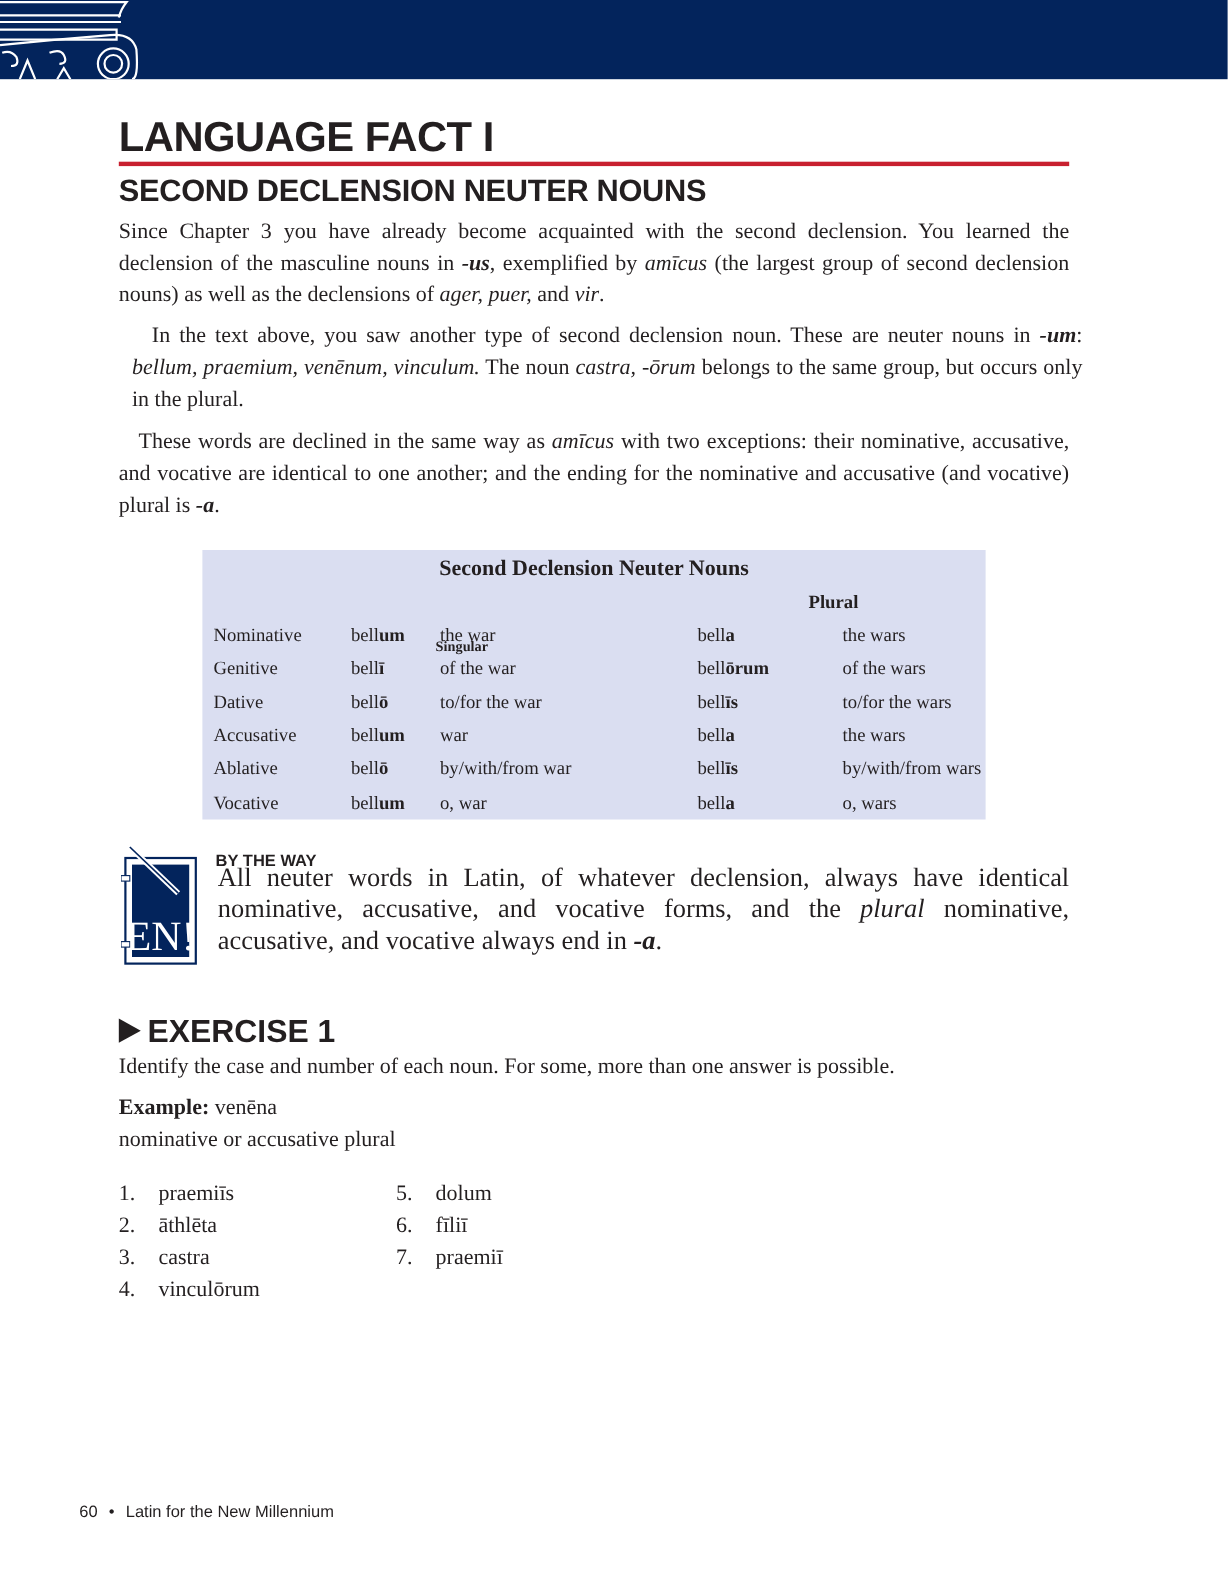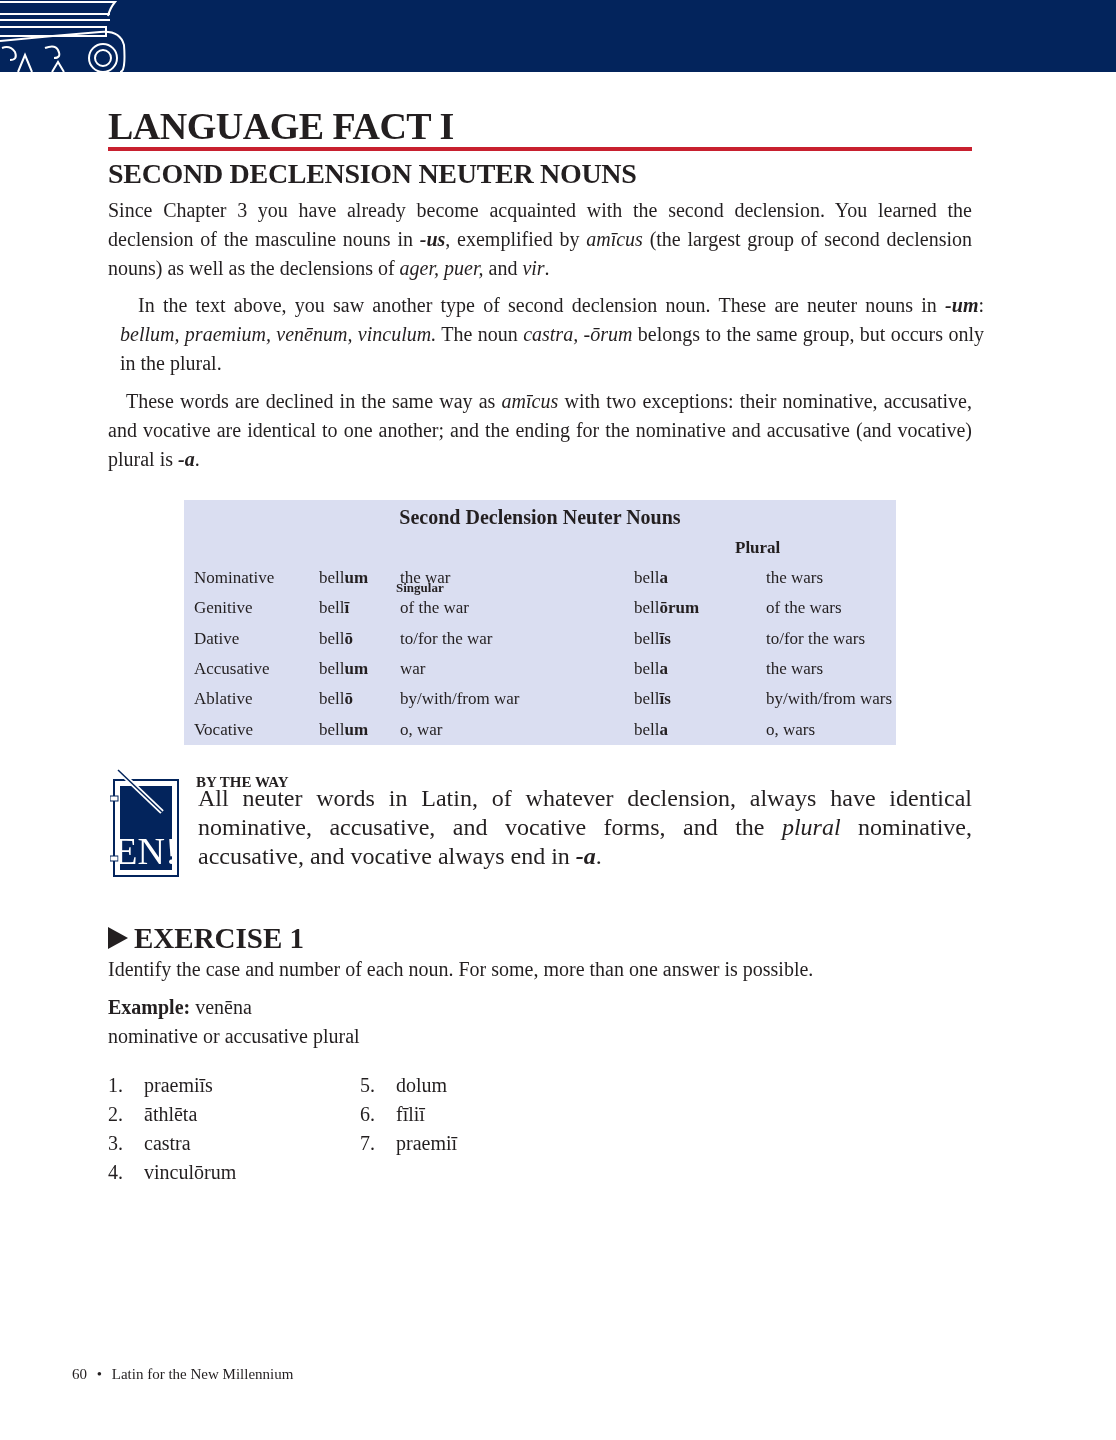--- a/index.html
+++ b/index.html
@@ -1,20 +1,20 @@
 <!DOCTYPE html>
 <html><head>
 <meta charset="utf-8">
 <style>
   html, body { margin:0; padding:0; background:#ffffff; }
   body { width:1116px; height:1440px; position:relative; overflow:hidden;
          font-family:"Liberation Serif","DejaVu Serif",serif; color:#231f20; }
   .banner { position:absolute; left:0; top:0; width:1116px; height:72px; background:#03245c; }
   .banner svg { position:absolute; left:0; top:0; }
-  .sans { font-family:Liberation Serif, serif; }
+  .sans { font-family:Liberation Sans, sans-serif; }
   .h1 { position:absolute; left:108px; top:104px; font-size:38px; font-weight:bold; letter-spacing:-0.5px; }
   .rule { position:absolute; left:108px; top:147px; width:864px; height:4px; background:#c8202f; }
   .h2 { position:absolute; left:108px; top:158px; font-size:28px; font-weight:bold; letter-spacing:-0.3px; }
   .para { position:absolute; left:108px; width:864px; font-size:20px; line-height:29px; text-align:justify; }
   .p1 { top:196px; }
   .p2 { top:291px; text-indent:18px;margin-left:12px; }
   .p3 { top:387px; text-indent:18px; }
   .tbl { position:absolute; left:184px; top:500px; width:712px; height:245px; background:#dadef1; }
   .tbl .title { position:absolute; left:0; width:712px; top:6px; text-align:center; font-size:20px; font-weight:bold; }
   .tbl .sg { position:absolute; left:212px; top:38px; font-size:13px; font-weight:bold;margin-top:42px; }

